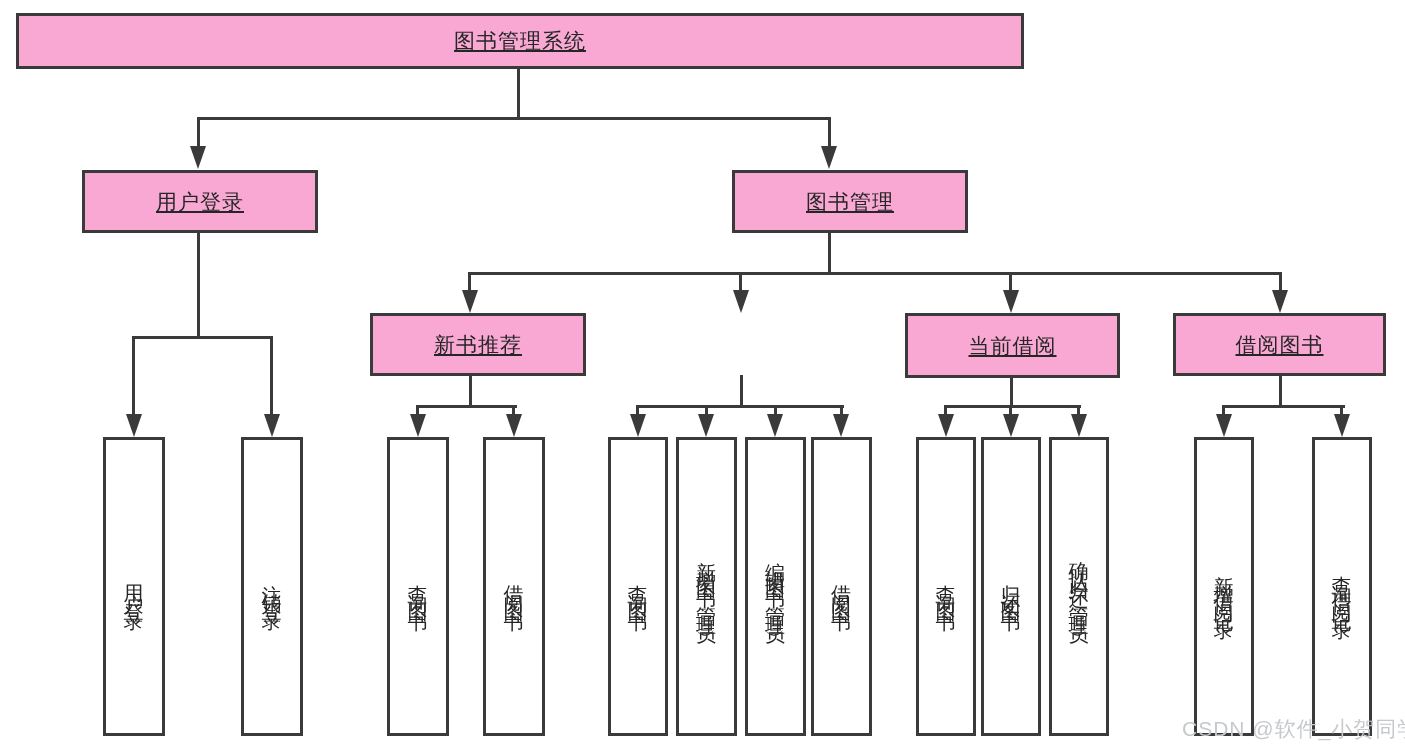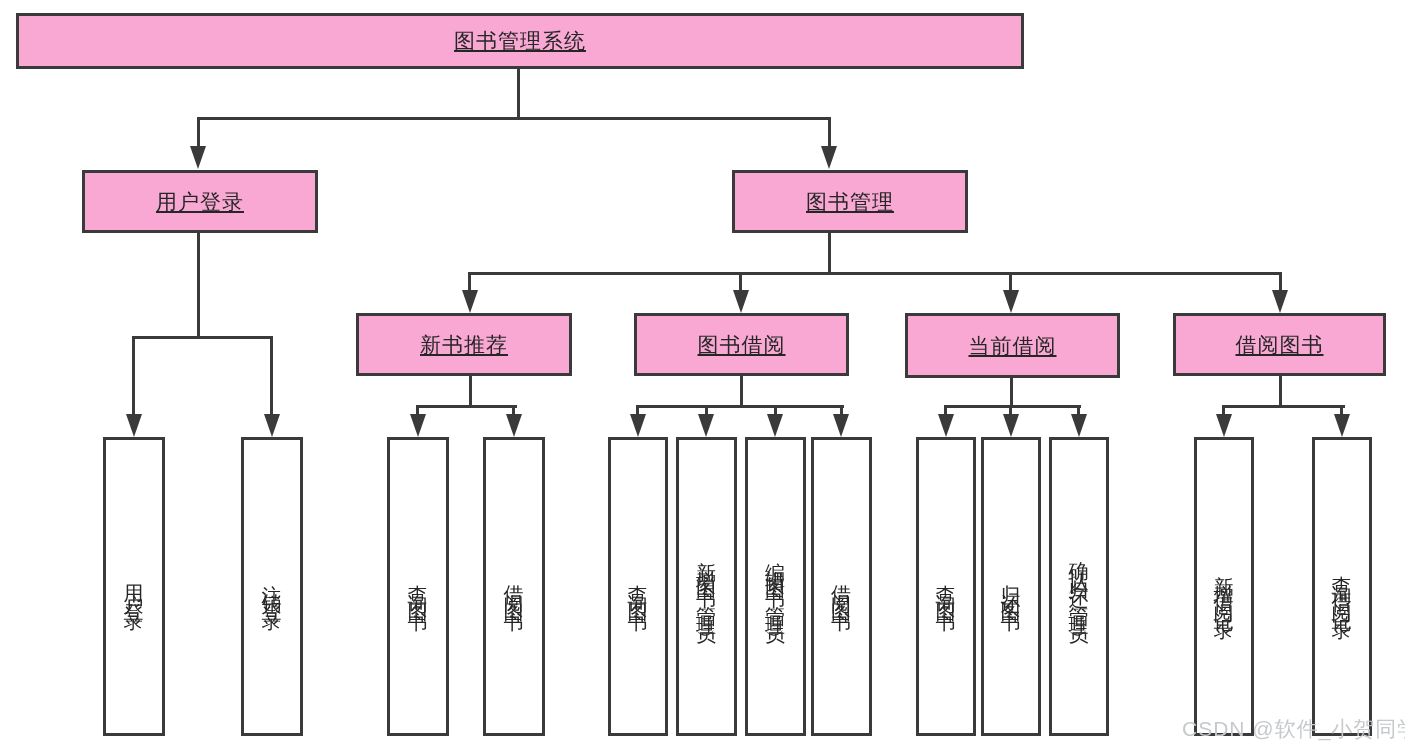--- a/index.html
+++ b/index.html
@@ -65,23 +65,22 @@
 <body style="--line: #3a3a3a; --text: #262626; --watermark: #c6c9cc; --background: #ffffff;">
 
 <div class="canvas">
 
   <div class="box" style="left:16px;top:13px;width:1008px;height:56px;">图书管理系统</div>
 
   <div class="box" style="left:82px;top:170px;width:236px;height:63px;">用户登录</div>
 
   <div class="box" style="left:712px;top:170px;width:236px;height:63px;margin-left:20px;">图书管理</div>
 
-  <div class="box" style="left:356px;top:313px;width:216px;height:63px;">新书推荐</div>
+  <div class="box" style="left:370px;top:313px;width:216px;height:63px;">新书推荐</div>
 
-  <div class="box" style="left:634px;top:313px;width:215px;height:63px;">图书借阅</div>
 
   <div class="box" style="left:905px;top:313px;width:215px;height:65px;">当前借阅</div>
 
   <div class="box" style="left:1173px;top:313px;width:213px;height:63px;">借阅图书</div>
 
   <div class="vbox" style="left:103px;top:437px;width:62px;height:299px;">
     <span>用户登录</span>
   </div>
   <div class="vbox" style="left:241px;top:437px;width:62px;height:299px;">
     <span>注销登录</span>

